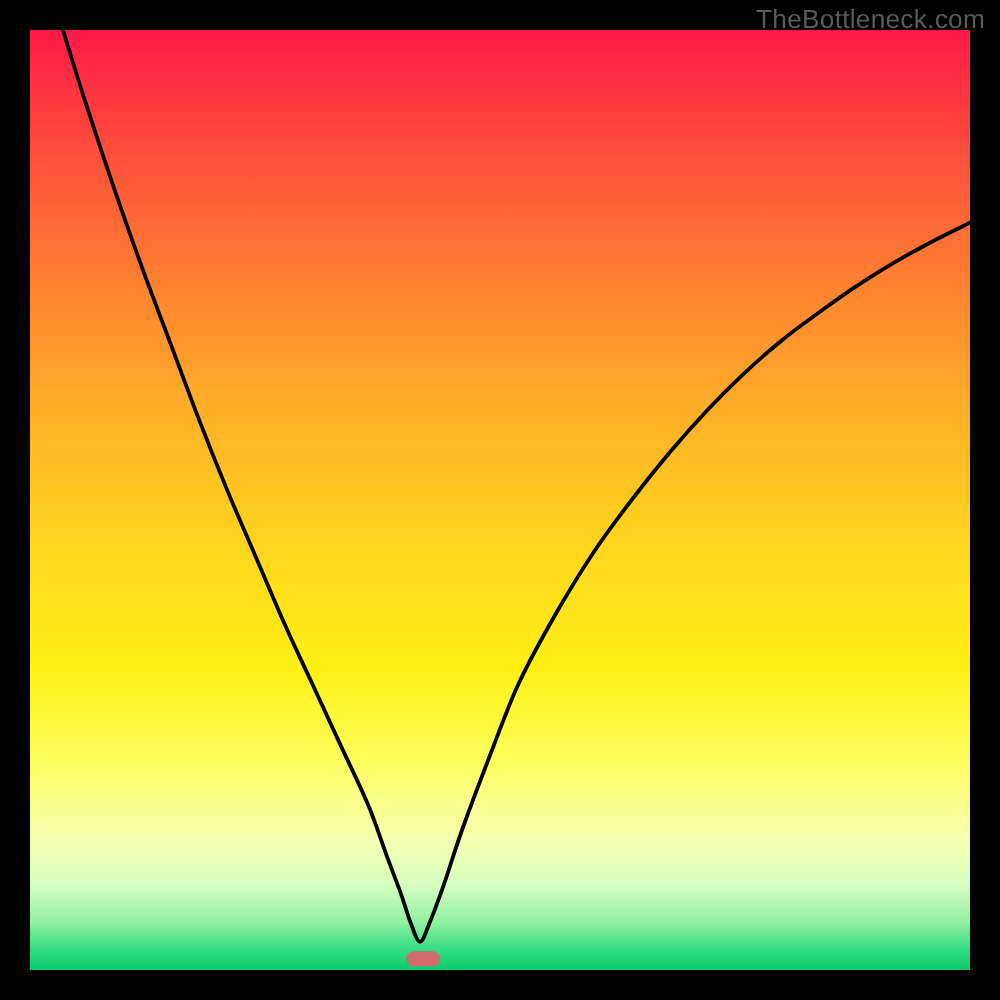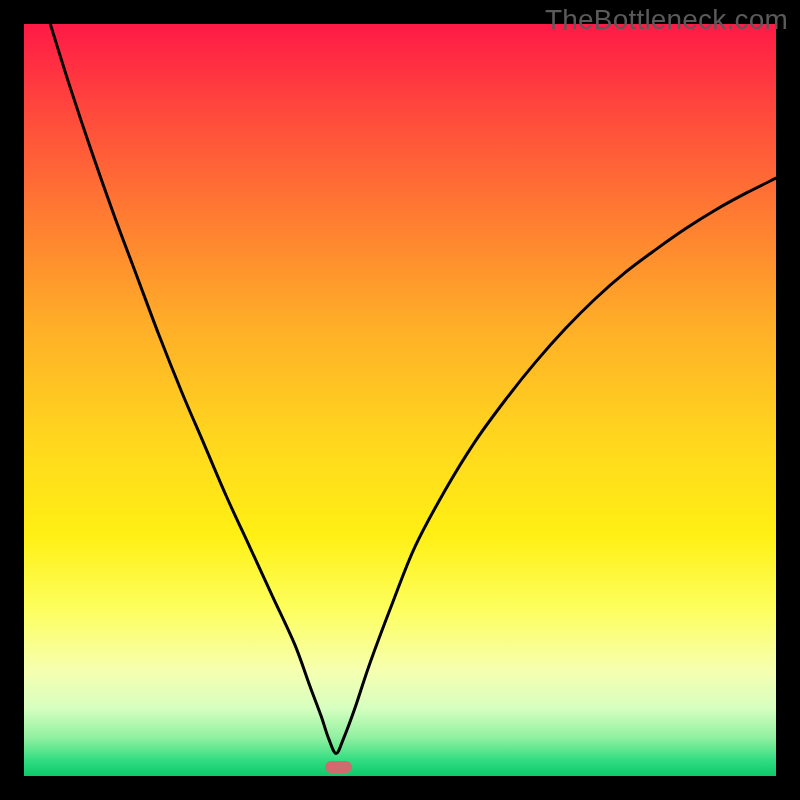--- a/index.html
+++ b/index.html
@@ -30,21 +30,21 @@
       #8ef0a0 95%,
       #2fdc80 98%,
       #0cc96a 100%
     );
   }
   .watermark {
     position: absolute;
     top: 4px;
     right: 12px;
     color: #5a5a5a;
-    font-size: 28px;
+    font-size: 21px;
     letter-spacing: 0.2px;
     font-weight: 500;
     z-index: 10;
   }
   .plot {
     position: absolute;
     left: 0;
     top: 0;
     width: 752px;
     height: 752px;

